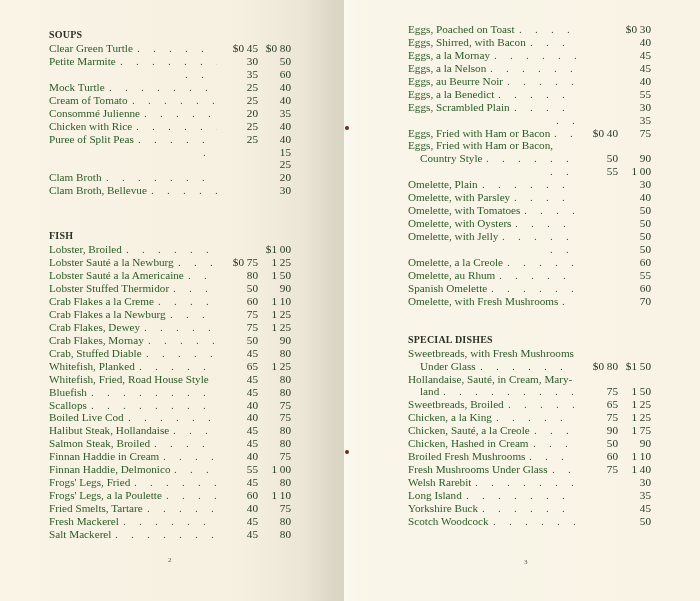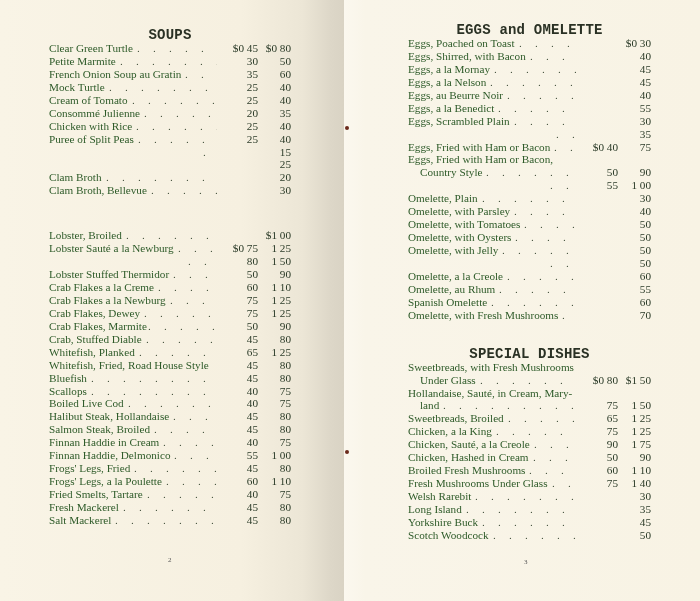--- a/index.html
+++ b/index.html
@@ -19,23 +19,23 @@
     background: linear-gradient(to right, #fbf8ef 0%, #f9f5e9 6%, #f8f3e4 100%);
   }
   .gutter-mark {
     position: absolute; width: 4px; height: 4px; border-radius: 50%;
     background: #6a2a1c;
   }
   .content { position: absolute; }
   .left-content { left: 49px; top: 28px; width: 242px; }
   .right-content { left: 408px; top: 23px; width: 243px; }
   .section-title {
-    font-family: Liberation Mono, monospace; font-weight: bold;
-    font-size: 14px; letter-spacing: 0.2px;
-    color: #2a3124; text-align: center;
+    font-family: Liberation Serif, serif; font-weight: bold;
+    font-size: 10px; letter-spacing: 0.2px;
+    color: #2a3124; text-align: left;
     height: 14px; line-height: 14px;
   }
   .item {
     position: relative; height: 12.95px; line-height: 12.95px;
     font-size: 11.2px; color: #2d5a28; white-space: nowrap;
   }
   .item .name { position: absolute; left: 0; top: 0; background: transparent; }
   .item .dots {
     position: absolute; left: 0; top: 0; width: 168px;
     overflow: hidden; color: #3b4a35; letter-spacing: 5.2px; text-align: right;
@@ -68,21 +68,20 @@
           <span class="p2">$0 80</span>
         </div>
         <div class="item">
           <span class="dots" style="left: 71px; width: 97px;">. . . . . . . . . . . . . . . . . .</span>
           <span class="name">Petite Marmite</span>
           <span class="p1">30</span>
           <span class="p2">50</span>
         </div>
         <div class="item">
           <span class="dots" style="left: 136px; width: 32px;">. . . . . . . . . . . . . . . . . .</span>
-          <span class="name">French Onion Soup au Gratin</span>
           <span class="p1">35</span>
           <span class="p2">60</span>
         </div>
         <div class="item">
           <span class="dots" style="left: 60px; width: 108px;">. . . . . . . . . . . . . . . . . .</span>
           <span class="name">Mock Turtle</span>
           <span class="p1">25</span>
           <span class="p2">40</span>
         </div>
         <div class="item">
@@ -125,35 +124,37 @@
           <span class="p2">20</span>
         </div>
         <div class="item">
           <span class="dots" style="left: 102px; width: 66px;">. . . . . . . . . . . . . . . . . .</span>
           <span class="name">Clam Broth, Bellevue</span>
           <span class="p1"></span>
           <span class="p2">30</span>
         </div>
       </div>
     <div class="gap-fish"></div>
+    <div class="section-title">FISH</div>
     <div>
         <div class="item">
           <span class="dots" style="left: 77px; width: 91px;">. . . . . . . . . . . . . . . . . .</span>
           <span class="name">Lobster, Broiled</span>
           <span class="p1"></span>
           <span class="p2">$1 00</span>
         </div>
         <div class="item">
           <span class="dots" style="left: 129px; width: 39px;">. . . . . . . . . . . . . . . . . .</span>
           <span class="name">Lobster Sauté a la Newburg</span>
           <span class="p1">$0 75</span>
           <span class="p2">1 25</span>
         </div>
         <div class="item">
           <span class="dots" style="left: 139px; width: 29px;">. . . . . . . . . . . . . . . . . .</span>
+          <span class="name">Lobster Sauté a la Americaine</span>
           <span class="p1">80</span>
           <span class="p2">1 50</span>
         </div>
         <div class="item">
           <span class="dots" style="left: 124px; width: 44px;">. . . . . . . . . . . . . . . . . .</span>
           <span class="name">Lobster Stuffed Thermidor</span>
           <span class="p1">50</span>
           <span class="p2">90</span>
         </div>
         <div class="item">
@@ -169,21 +170,21 @@
           <span class="p2">1 25</span>
         </div>
         <div class="item">
           <span class="dots" style="left: 95px; width: 73px;">. . . . . . . . . . . . . . . . . .</span>
           <span class="name">Crab Flakes, Dewey</span>
           <span class="p1">75</span>
           <span class="p2">1 25</span>
         </div>
         <div class="item">
           <span class="dots" style="left: 99px; width: 69px;">. . . . . . . . . . . . . . . . . .</span>
-          <span class="name">Crab Flakes, Marmite</span>
+          <span class="name">Crab Flakes, Mornay</span>
           <span class="p1">50</span>
           <span class="p2">90</span>
         </div>
         <div class="item">
           <span class="dots" style="left: 97px; width: 71px;">. . . . . . . . . . . . . . . . . .</span>
           <span class="name">Crab, Stuffed Diable</span>
           <span class="p1">45</span>
           <span class="p2">80</span>
         </div>
         <div class="item">
@@ -266,21 +267,20 @@
         <div class="item">
           <span class="dots" style="left: 66px; width: 102px;">. . . . . . . . . . . . . . . . . .</span>
           <span class="name">Salt Mackerel</span>
           <span class="p1">45</span>
           <span class="p2">80</span>
         </div>
       </div>
   </div>
 
   <div class="content right-content">
-    <div class="section-title">EGGS and OMELETTE</div>
     <div>
         <div class="item">
           <span class="dots" style="left: 111px; width: 57px;">. . . . . . . . . . . . . . . . . .</span>
           <span class="name">Eggs, Poached on Toast</span>
           <span class="p1"></span>
           <span class="p2">$0 30</span>
         </div>
         <div class="item">
           <span class="dots" style="left: 122px; width: 46px;">. . . . . . . . . . . . . . . . . .</span>
           <span class="name">Eggs, Shirred, with Bacon</span>

